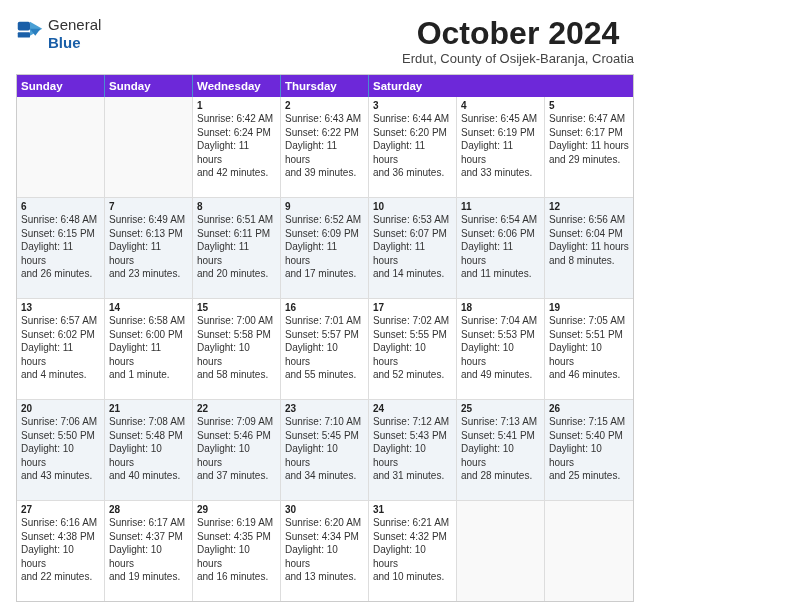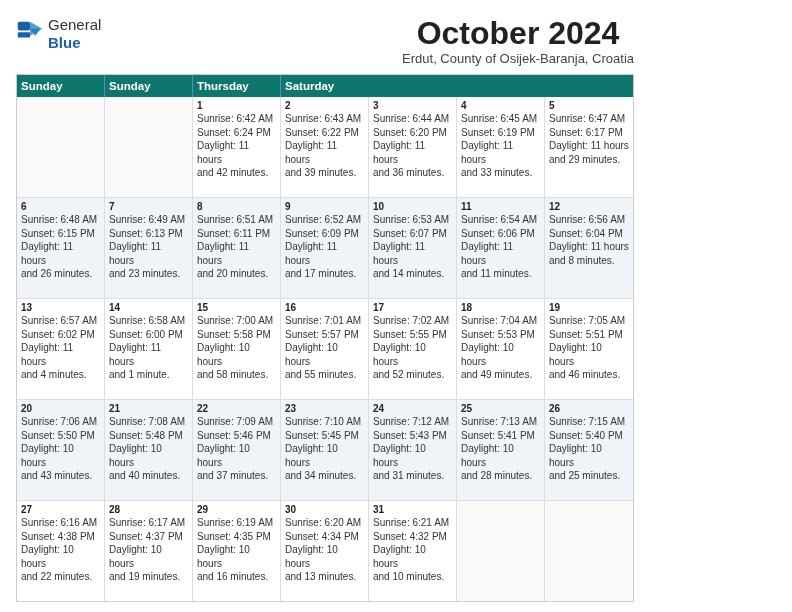--- a/index.html
+++ b/index.html
@@ -55,21 +55,21 @@
     }
     .calendar {
       flex: 1;
       display: flex;
       flex-direction: column;
       border: 1px solid #ccc;
     }
     .cal-header-row {
       display: grid;
       grid-template-columns: repeat(7, 1fr);
-      background: #0f766e;
+      background: #6d28d9;
     }
     .cal-header-cell {
       color: #fff;
       font-size: 11.5px;
       font-weight: bold;
       padding: 5px 4px;
       text-align: left;
       border-right: 1px solid #4a8dd0;
     }
     .cal-header-cell:last-child { border-right: none; }
@@ -129,20 +129,21 @@
     <div class="title-block">
       <div class="month-title">October 2024</div>
       <div class="location">Erdut, County of Osijek-Baranja, Croatia</div>
     </div>
   </div>
 
   <div class="calendar">
     <div class="cal-header-row">
     <div class="cal-header-cell">Sunday</div>
         <div class="cal-header-cell">Sunday</div>
+        <div class="cal-header-cell">Wednesday</div>
         <div class="cal-header-cell">Thursday</div>
         <div class="cal-header-cell">Saturday</div>
       </div>
     <div class="cal-body">
     <div class="cal-row">
           <div class="cal-cell empty"></div>
           <div class="cal-cell empty"></div>
           <div class="cal-cell">
             <div class="day-num">1</div>
             <div class="cell-text">Sunrise: 6:42 AM<br>Sunset: 6:24 PM<br>Daylight: 11 hours<br>and 42 minutes.</div>

